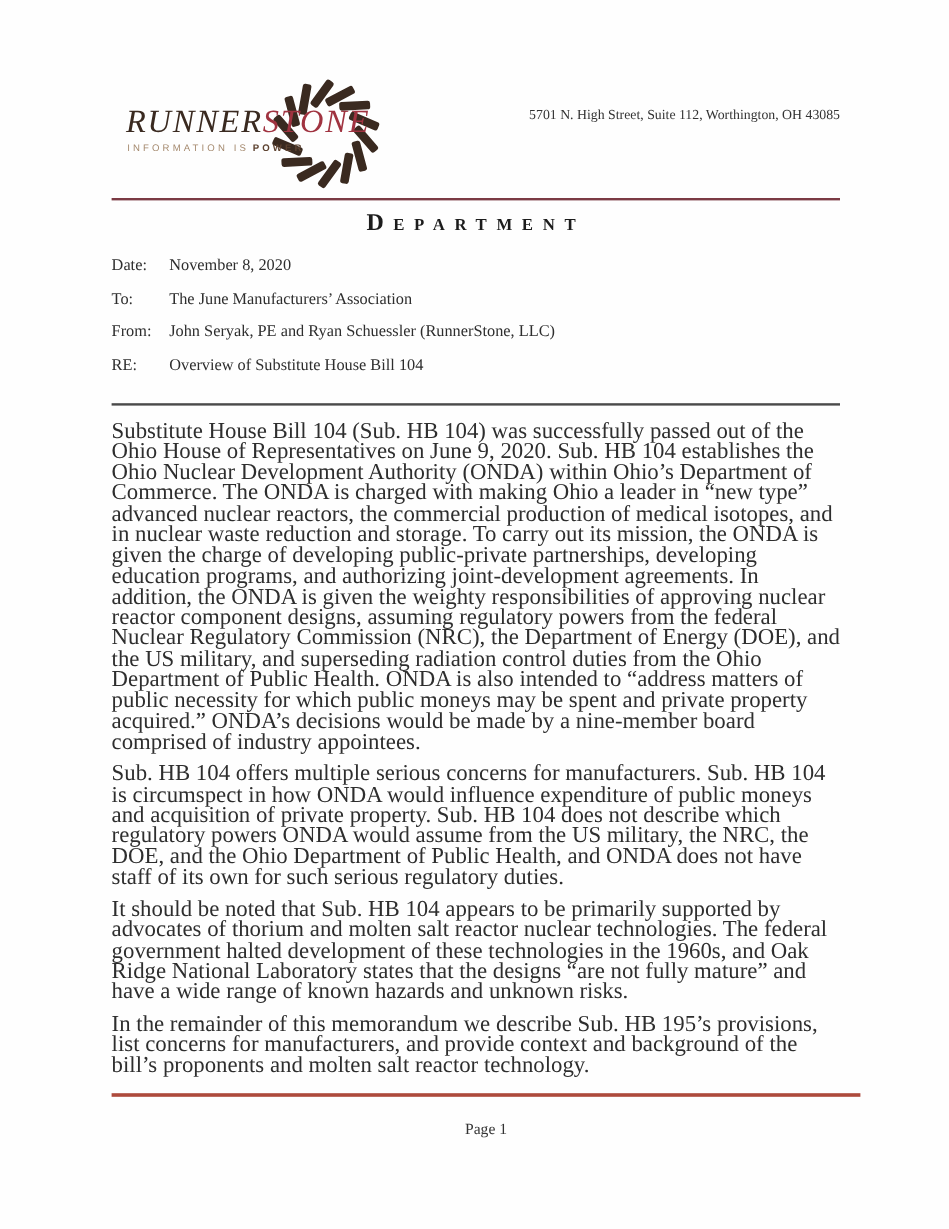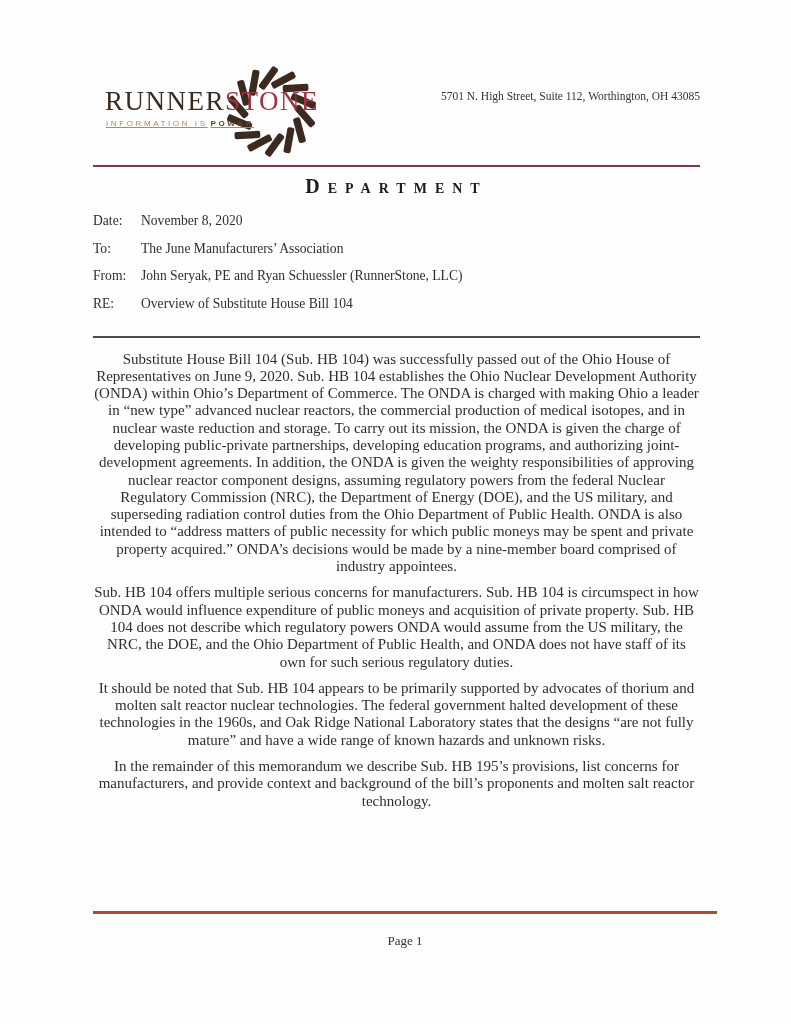--- a/index.html
+++ b/index.html
@@ -10,24 +10,24 @@
     color: #2e2e2e;
     position: relative;
     overflow: hidden;
   }
   .page { padding: 62px 91px 0 93px; position: relative; height: 100%; }
 
   
   .header { display: flex; justify-content: space-between; align-items: flex-start; height: 97px; }
   .logo-wrap { position: relative; width: 240px; height: 97px; margin-left: 12px; flex: 0 0 auto; }
   .logo-ring { position: absolute; left: 115px; top: -2px; }
-  .logo-text { position: absolute; left: 0; top: 24px; font-size: 27px; letter-spacing: 1.5px; white-space: nowrap; }
+  .logo-text { position: absolute; left: 0; top: 24px; font-size: 27px; letter-spacing: 1.5px; white-space: nowrap; font-style: italic; }
   .logo-runner { color: #3a2a20; }
   .logo-stone { color: #a03340; }
-  .logo-tagline { position: absolute; left: 1px; top: 57px; font-family: "Liberation Sans", sans-serif; font-size: 8px; letter-spacing: 2.6px; color: #a58a6f; white-space: nowrap; text-decoration: underline; }
+  .logo-tagline { position: absolute; left: 1px; top: 57px; font-family: "Liberation Sans", sans-serif; font-size: 8px; letter-spacing: 2.6px; color: #a58a6f; white-space: nowrap; }
   .logo-tagline .power { color: #5d4230; font-weight: bold; margin-left: 3px; }
 
   .company-block { text-align: right; padding-top: 18px; }
   .company-name { font-size: 22.5px; color: #1e1e1e; }
   .company-address { margin-top: 9px; font-size: 11.5px; color: #333; line-height: 14px; }
   .company-phone { font-size: 11.5px; color: #333; line-height: 14px; }
 
   
   .rule-maroon { border: none; border-top: 2px solid #7b3a44; margin-top: 6px; }
   .rule-dark   { border: none; border-top: 2px solid #4a4a4a; margin-top: 24px; }
@@ -45,21 +45,21 @@
   }
 
   
   .fields { margin-top: 14px; font-size: 13.6px; }
   .field-row { display: flex; margin-bottom: 10.5px; line-height: 17px; }
   .field-label { width: 48px; flex: 0 0 auto; font-family: Liberation Serif, serif; }
   .field-value { flex: 1; }
 
   
   .body-text { margin-top: 13px; }
-  .body-text p { font-size: 15px; line-height: 17.3px; margin-bottom: 9px; text-align: center; }
+  .body-text p { font-size: 19px; line-height: 17.3px; margin-bottom: 9px; text-align: left; }
 
   
   .footer { position: absolute; left: 93px; right: 74px; top: 911px; }
   .page-number { text-align: center; font-size: 13px; color: #333; margin-top: 19px; }
 </style>
 </head>
 <body>
 
 <div class="page">
 

